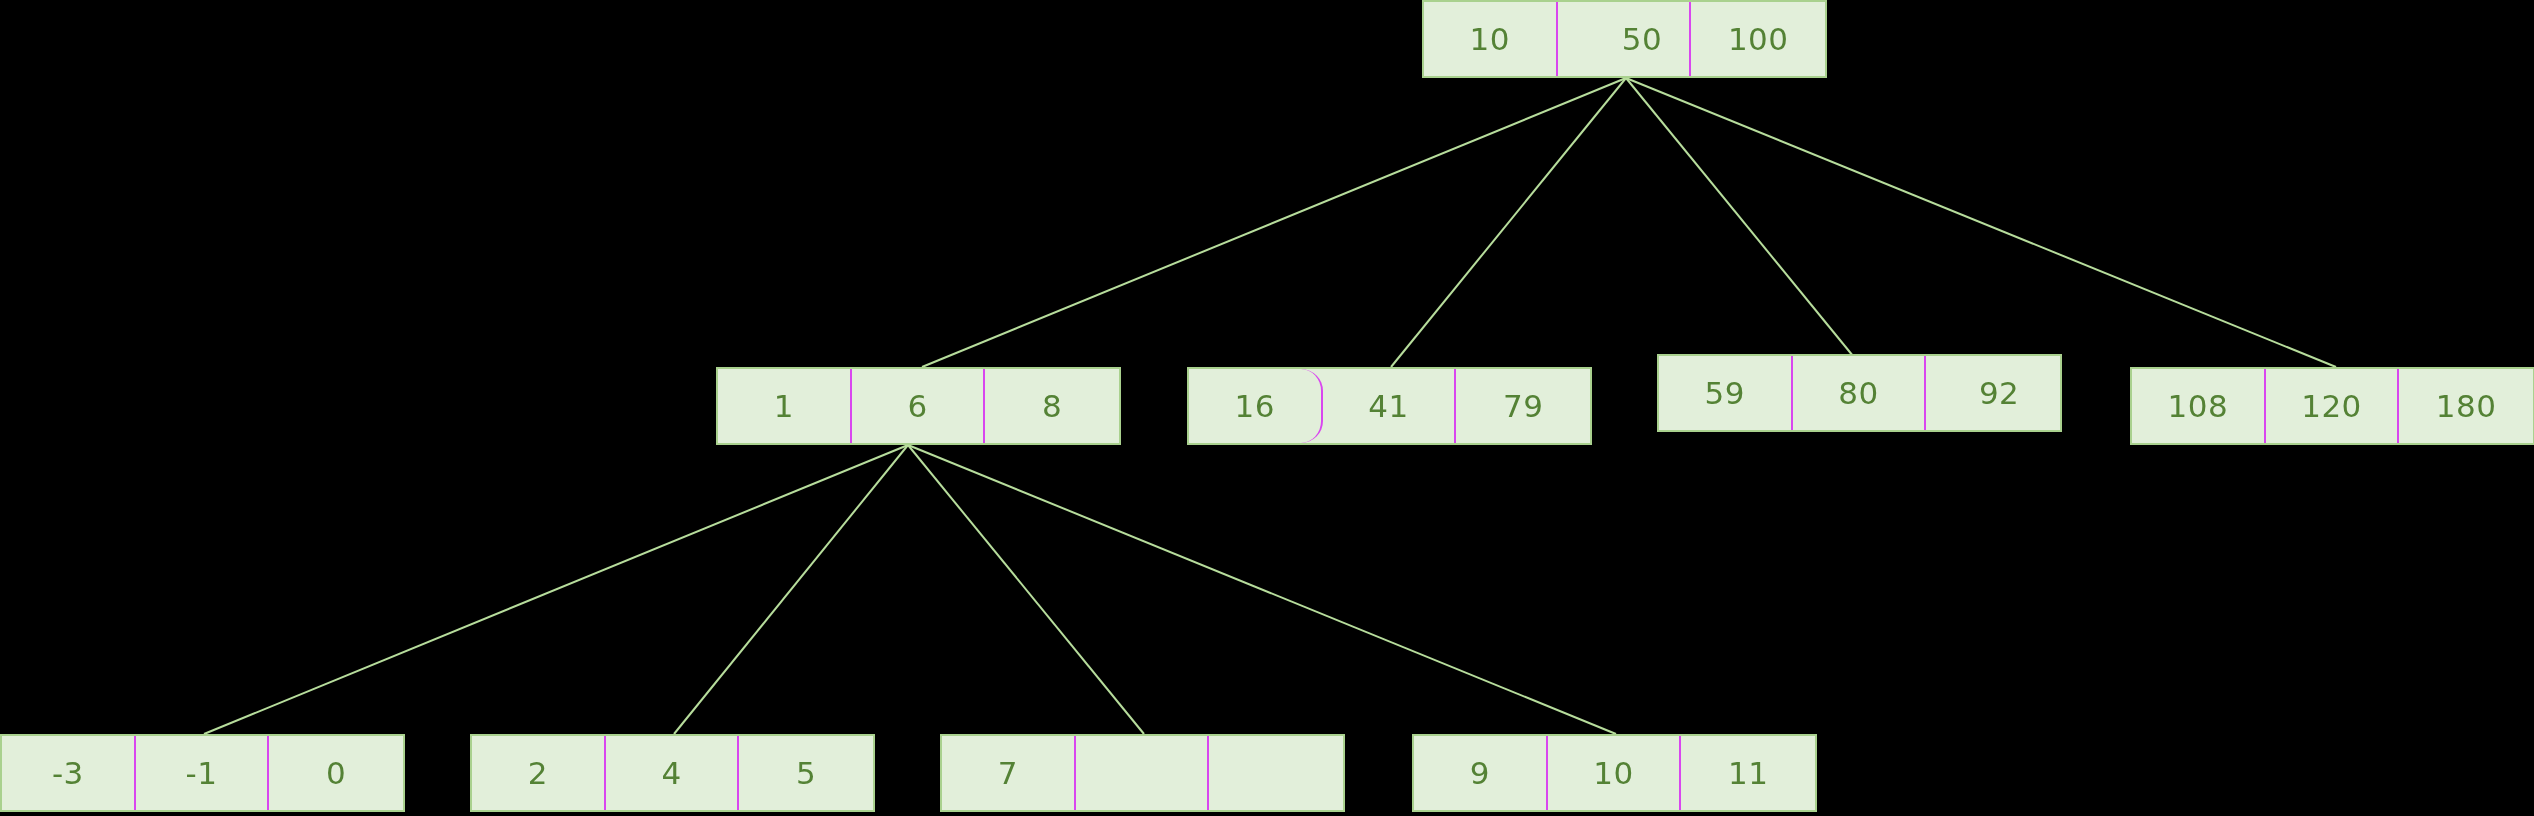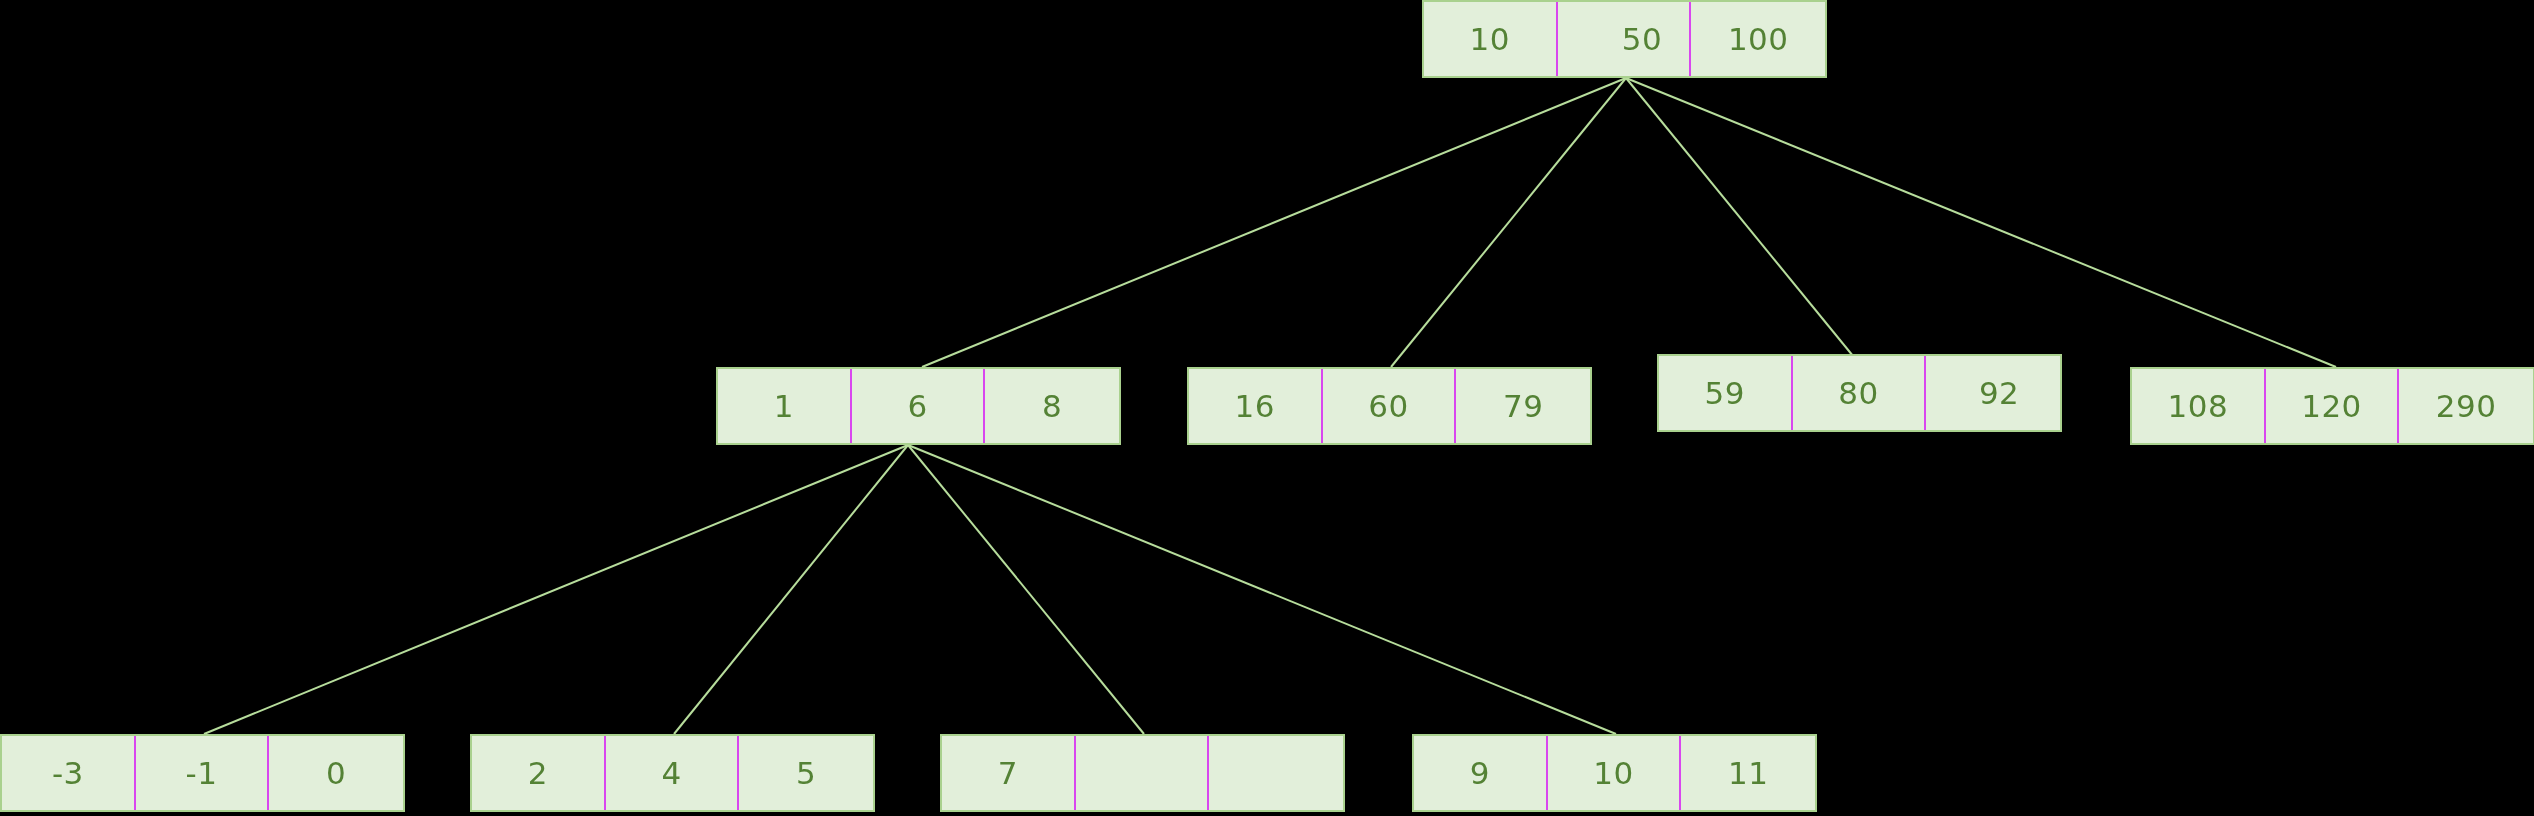--- a/index.html
+++ b/index.html
@@ -68,33 +68,33 @@
         <div class="btree-cell" style="width: 135px;">10</div>
         <div class="btree-cell" style="width: 135px; padding-left: 37px;">50</div>
         <div class="btree-cell" style="width: 135px;">100</div>
       </div>
       <div class="btree-node" style="left: 716px; top: 367px; width: 405px; height: 78px;">
         <div class="btree-cell" style="width: 135px;">1</div>
         <div class="btree-cell" style="width: 135px;">6</div>
         <div class="btree-cell" style="width: 135px;">8</div>
       </div>
       <div class="btree-node" style="left: 1187px; top: 367px; width: 405px; height: 78px;">
-        <div class="btree-cell" style="width: 135px;">16</div>
-        <div class="btree-cell" style="width: 135px;">60</div>
+        <div class="btree-cell" style="width: 135px; border-radius: 22px;">16</div>
+        <div class="btree-cell" style="width: 135px;">41</div>
         <div class="btree-cell" style="width: 135px;">79</div>
       </div>
       <div class="btree-node" style="left: 1657px; top: 354px; width: 405px; height: 78px;">
         <div class="btree-cell" style="width: 135px;">59</div>
         <div class="btree-cell" style="width: 135px;">80</div>
         <div class="btree-cell" style="width: 135px; padding-left: 12px;">92</div>
       </div>
       <div class="btree-node" style="left: 2130px; top: 367px; width: 405px; height: 78px;">
         <div class="btree-cell" style="width: 135px;">108</div>
         <div class="btree-cell" style="width: 135px;">120</div>
-        <div class="btree-cell" style="width: 135px;">290</div>
+        <div class="btree-cell" style="width: 135px;">180</div>
       </div>
       <div class="btree-node" style="left: 0px; top: 734px; width: 405px; height: 78px;">
         <div class="btree-cell" style="width: 135px;">-3</div>
         <div class="btree-cell" style="width: 135px;">-1</div>
         <div class="btree-cell" style="width: 135px;">0</div>
       </div>
       <div class="btree-node" style="left: 470px; top: 734px; width: 405px; height: 78px;">
         <div class="btree-cell" style="width: 135px;">2</div>
         <div class="btree-cell" style="width: 135px;">4</div>
         <div class="btree-cell" style="width: 135px;">5</div>

